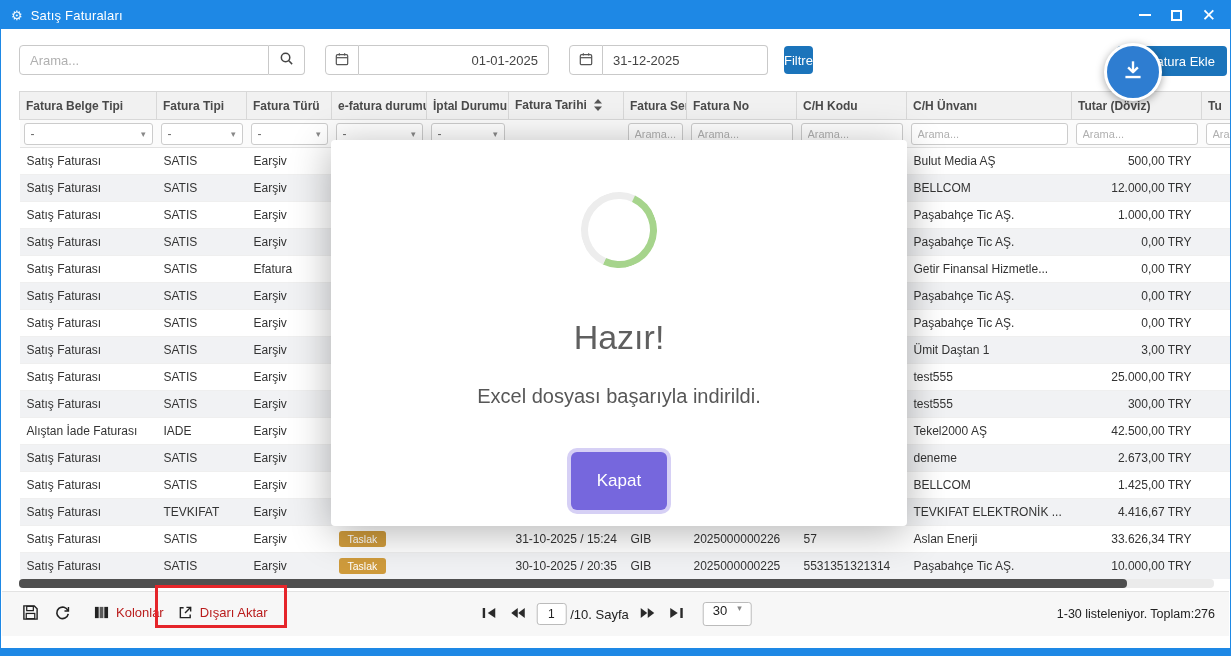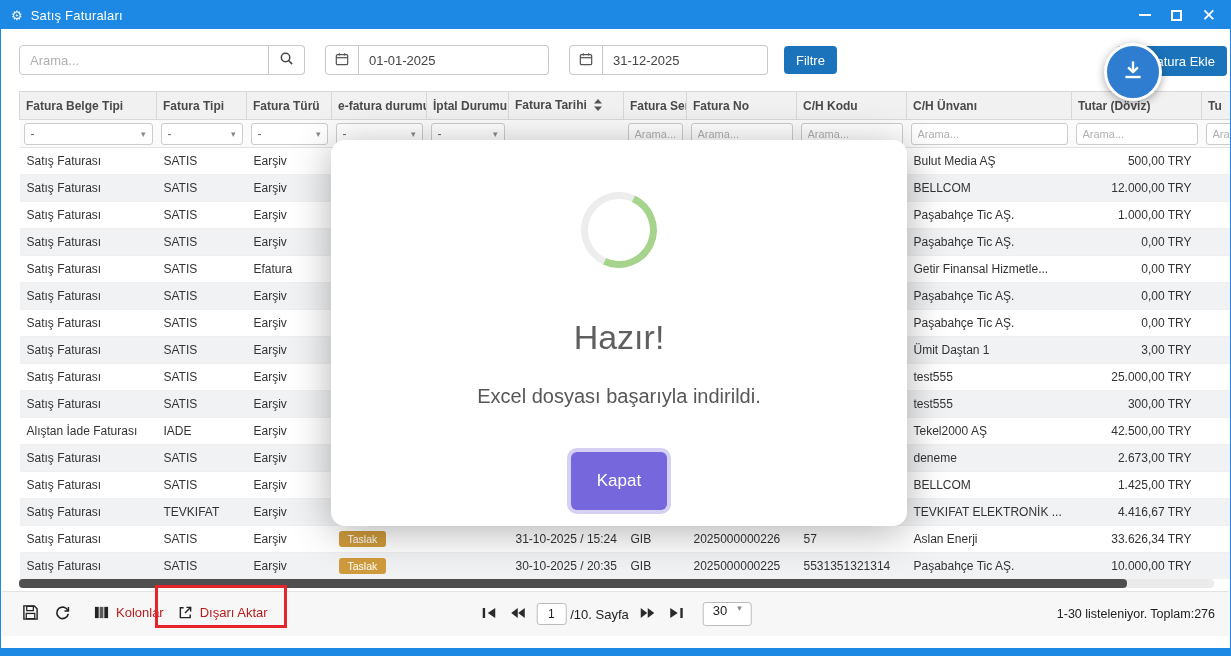--- a/index.html
+++ b/index.html
@@ -22,23 +22,23 @@
   .close { font-size:17px; line-height:1; }
 
   
   .toolbar { position:absolute; top:28px; left:0; right:0; height:62px; background:#fff; display:flex; align-items:center; padding:0 18px; }
   .search-group, .date-group { display:flex; align-items:center; }
   .search { width:250px; height:30px; border:1px solid #c9c9c9; border-radius:4px 0 0 4px; padding:0 10px; font-size:13px; color:#333; }
   .search-btn { width:36px; height:30px; border:1px solid #c9c9c9; border-left:none; border-radius:0 4px 4px 0; background:#fff; display:flex; align-items:center; justify-content:center; }
   .date-group { margin-left:20px; }
   .cal-btn { width:34px; height:30px; border:1px solid #c9c9c9; border-radius:4px 0 0 4px; background:#fff; display:flex; align-items:center; justify-content:center; }
   .date { height:30px; border:1px solid #c9c9c9; border-left:none; border-radius:0 4px 4px 0; padding:0 10px; font-size:13px; color:#444; }
-  .date-from { width:190px; }
+  .date-from { width:190px;text-align:right; }
   .date-to { width:165px; }
-  .filtre-btn { margin-left:16px; height:28px; padding:0 12px; background:#1b74bb; color:#fff; border:none; border-radius:4px; font-size:13px; }
+  .filtre-btn { margin-left:16px; height:28px; padding:0 0; background:#1b74bb; color:#fff; border:none; border-radius:4px; font-size:13px; }
 
   .add-btn { position:absolute; top:45px; right:3px; height:30px; background:#1b74bb; color:#fff; border:none; border-radius:4px; font-size:13px; display:flex; align-items:center; gap:6px; padding:0 12px; z-index:4; }
   .fab { position:absolute; top:42px; left:1103px; width:58px; height:58px; border-radius:50%; background:#2e7dd1; border:3px solid #fff; box-shadow:0 2px 8px rgba(0,0,0,.35); display:flex; align-items:center; justify-content:center; z-index:5; }
 
   
   .table-wrap { position:absolute; top:90px; left:18px; width:1212px; height:488px; overflow:hidden; }
   table { border-collapse:collapse; table-layout:fixed; width:1240px; font-size:12px; color:#333; }
   thead th { height:28px; background:#f1f1f1; border:1px solid #d8d8d8; font-weight:600; color:#4a4a4a; text-align:left; padding:0 6px; font-size:12px; white-space:nowrap; overflow:hidden; }
   .sort-ic { display:inline-block; margin-left:6px; vertical-align:-2px; }
   tr.filters td { height:28px; background:#fbfbfb; border-bottom:1px solid #e2e2e2; padding:2px 4px; }
@@ -61,21 +61,21 @@
   .pager { position:absolute; left:50%; transform:translateX(-50%); display:flex; align-items:center; gap:9px; }
   .nav-btn { background:none; border:none; display:flex; align-items:center; padding:2px; }
   .page-input { width:30px; height:22px; border:1px solid #bbb; border-radius:3px; text-align:center; font-size:12px; color:#222; }
   .page-label { font-size:13px; color:#222; margin-left:-5px; }
   .size-select { display:flex; gap:10px; border:1px solid #bbb; border-radius:3px; height:24px; padding:0 9px; font-size:13px; color:#222; background:#fff; margin-left:8px; }
   .summary { margin-left:auto; font-size:12.5px; color:#222; }
 
   .bottom-strip { position:absolute; left:0; right:0; bottom:0; height:7px; background:#1e88e5; }
 
   
-  .modal { position:absolute; left:330px; top:139px; width:576px; height:386px; background:#fff; border-radius:14px; box-shadow:0 6px 40px rgba(0,0,0,.30); z-index:50; text-align:center; }
+  .modal { position:absolute; left:330px; top:139px; width:576px; height:386px; background:#fff; border-radius:4px; box-shadow:0 6px 40px rgba(0,0,0,.30); z-index:50; text-align:center; }
   .spinner { width:76px; height:76px; border:7px solid #ededed; border-right-color:#a6d48c; border-bottom-color:#a6d48c; border-radius:50%; margin:52px auto 0; transform:rotate(-20deg); }
   .modal-title { margin-top:50px; font-size:34px; color:#5f5f5f; }
   .modal-msg { margin-top:28px; font-size:20px; color:#575757; }
   .kapat-btn { margin-top:44px; width:96px; height:58px; background:#7667dd; border:none; border-radius:6px; color:#fff; font-size:17px; box-shadow:0 0 0 4px #d6d0f5; }
 
   .annotation { position:absolute; left:154px; top:584px; width:132px; height:43px; border:3px solid #e5252a; z-index:70; pointer-events:none; }
 </style>
 </head>
 <body>
 

